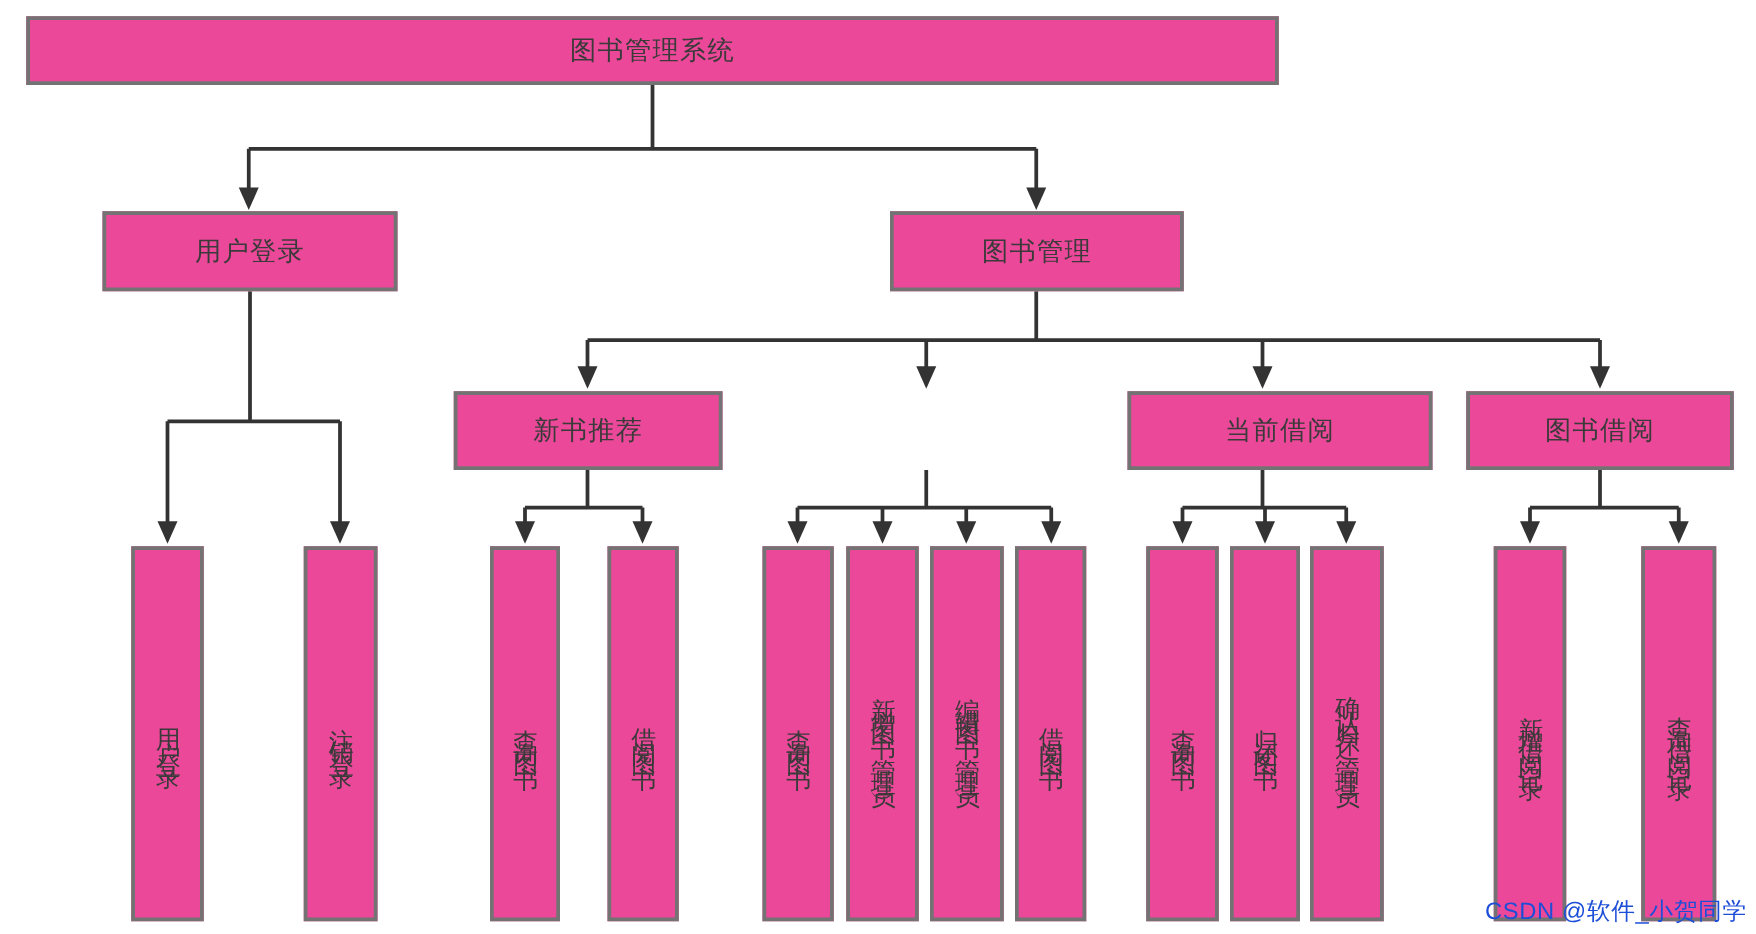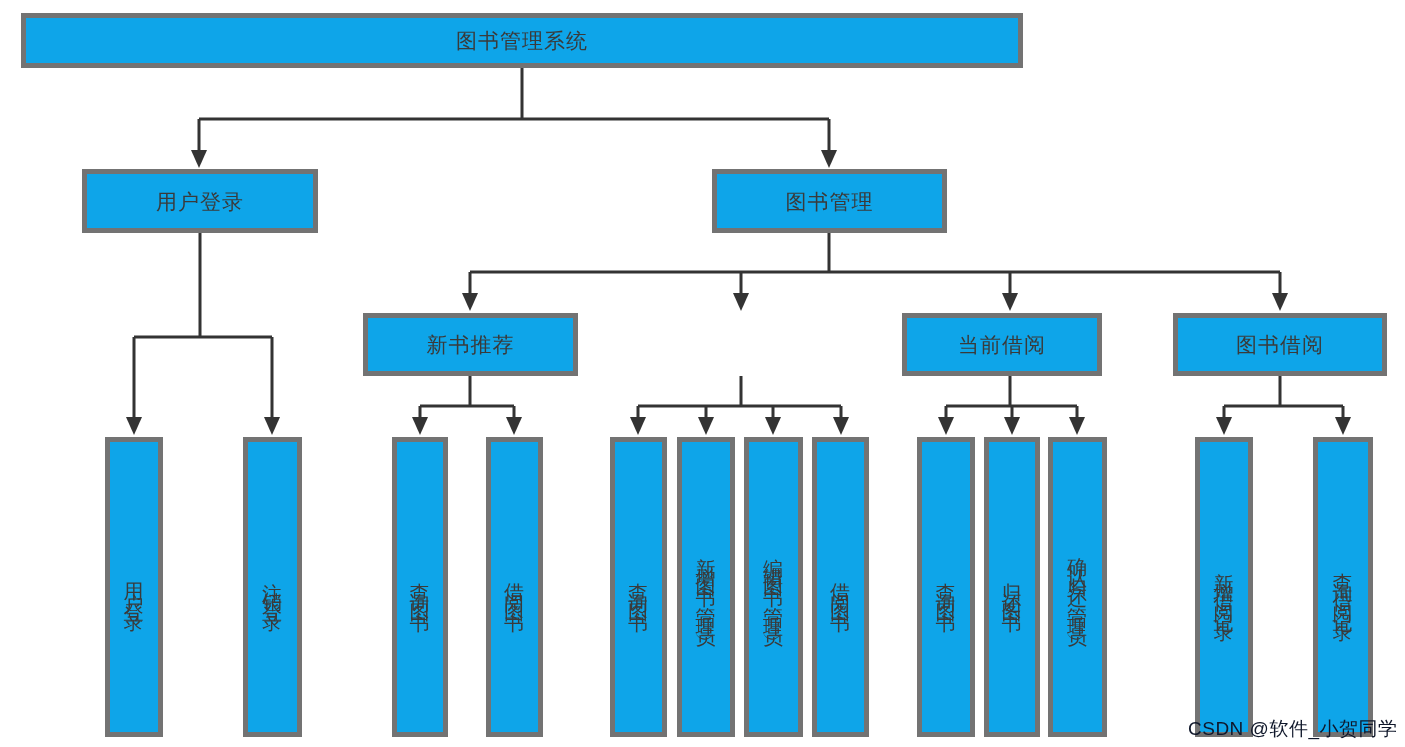--- a/index.html
+++ b/index.html
@@ -27,22 +27,22 @@
     stroke-width: 3;
     fill: none;
   }
   .ah {
     fill: #333333;
     stroke: none;
   }
   .hbox, .vbox {
     position: absolute;
     box-sizing: border-box;
-    background: #0ea5e9;
-    border: 5px solid #737373;
+    background: #ec4899;
+    border: 3px solid #737373;
     color: #3a3a3a;
     display: flex;
     align-items: center;
     justify-content: center;
   }
   .hbox {
     font-size: 21px;
     letter-spacing: 1px;
     line-height: 1;
   }
@@ -55,21 +55,21 @@
     top: 437px;
     height: 300px;
   }
   .watermark {
     position: absolute;
     left: 1188px;
     top: 716px;
     width: 210px;
     font-size: 19px;
     letter-spacing: 0.5px;
-    color: #0f172a;
+    color: #1d4ed8;
     z-index: 5;
     white-space: nowrap;
     font-family: "Liberation Sans", sans-serif;
   }
 </style>
 </head>
 <body>
 
 <div class="canvas">
 
@@ -108,21 +108,21 @@
     <polygon class="ah" points="1216,417 1232,417 1224,435"></polygon>
     <polygon class="ah" points="1335,417 1351,417 1343,435"></polygon>
   </svg>
 
   <div class="hbox" style="left:21px; top:13px; width:1002px; height:55px">图书管理系统</div>
 
   <div class="hbox" style="left:82px; top:169px; width:236px; height:64px">用户登录</div>
   <div class="hbox" style="left:712px; top:169px; width:235px; height:64px">图书管理</div>
 
   <div class="hbox" style="left:363px; top:313px; width:215px; height:63px">新书推荐</div>
-  <div class="hbox" style="left:902px; top:313px; width:200px; height:63px">当前借阅</div>
+  <div class="hbox" style="left:902px; top:313px; width:244px; height:63px">当前借阅</div>
   <div class="hbox" style="left:1173px; top:313px; width:214px; height:63px">图书借阅</div>
 
   <div class="vbox" style="left:105px; width:58px">用户登录</div>
   <div class="vbox" style="left:243px; width:59px">注销登录</div>
 
   <div class="vbox" style="left:392px; width:56px">查询图书</div>
   <div class="vbox" style="left:486px; width:57px">借阅图书</div>
 
   <div class="vbox" style="left:610px; width:57px">查询图书</div>
   <div class="vbox" style="left:677px; width:58px">新增图书（管理员）</div>

